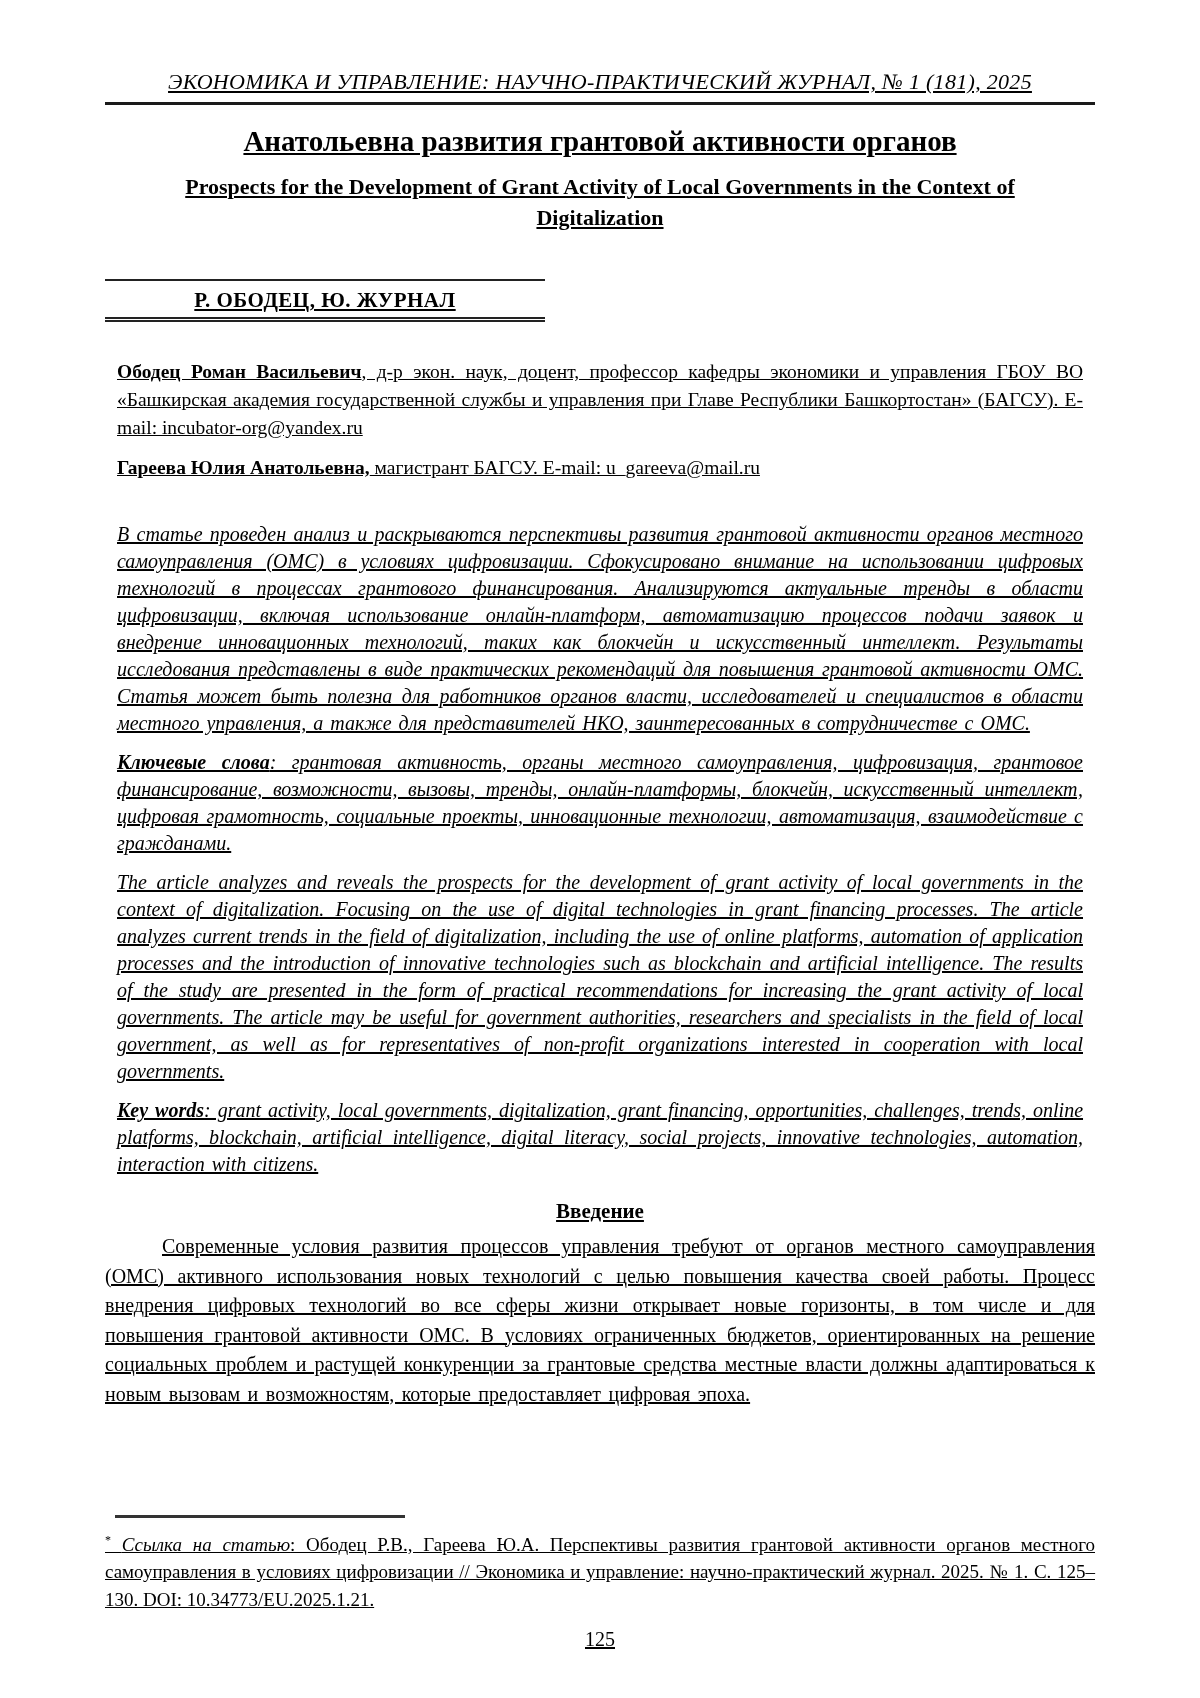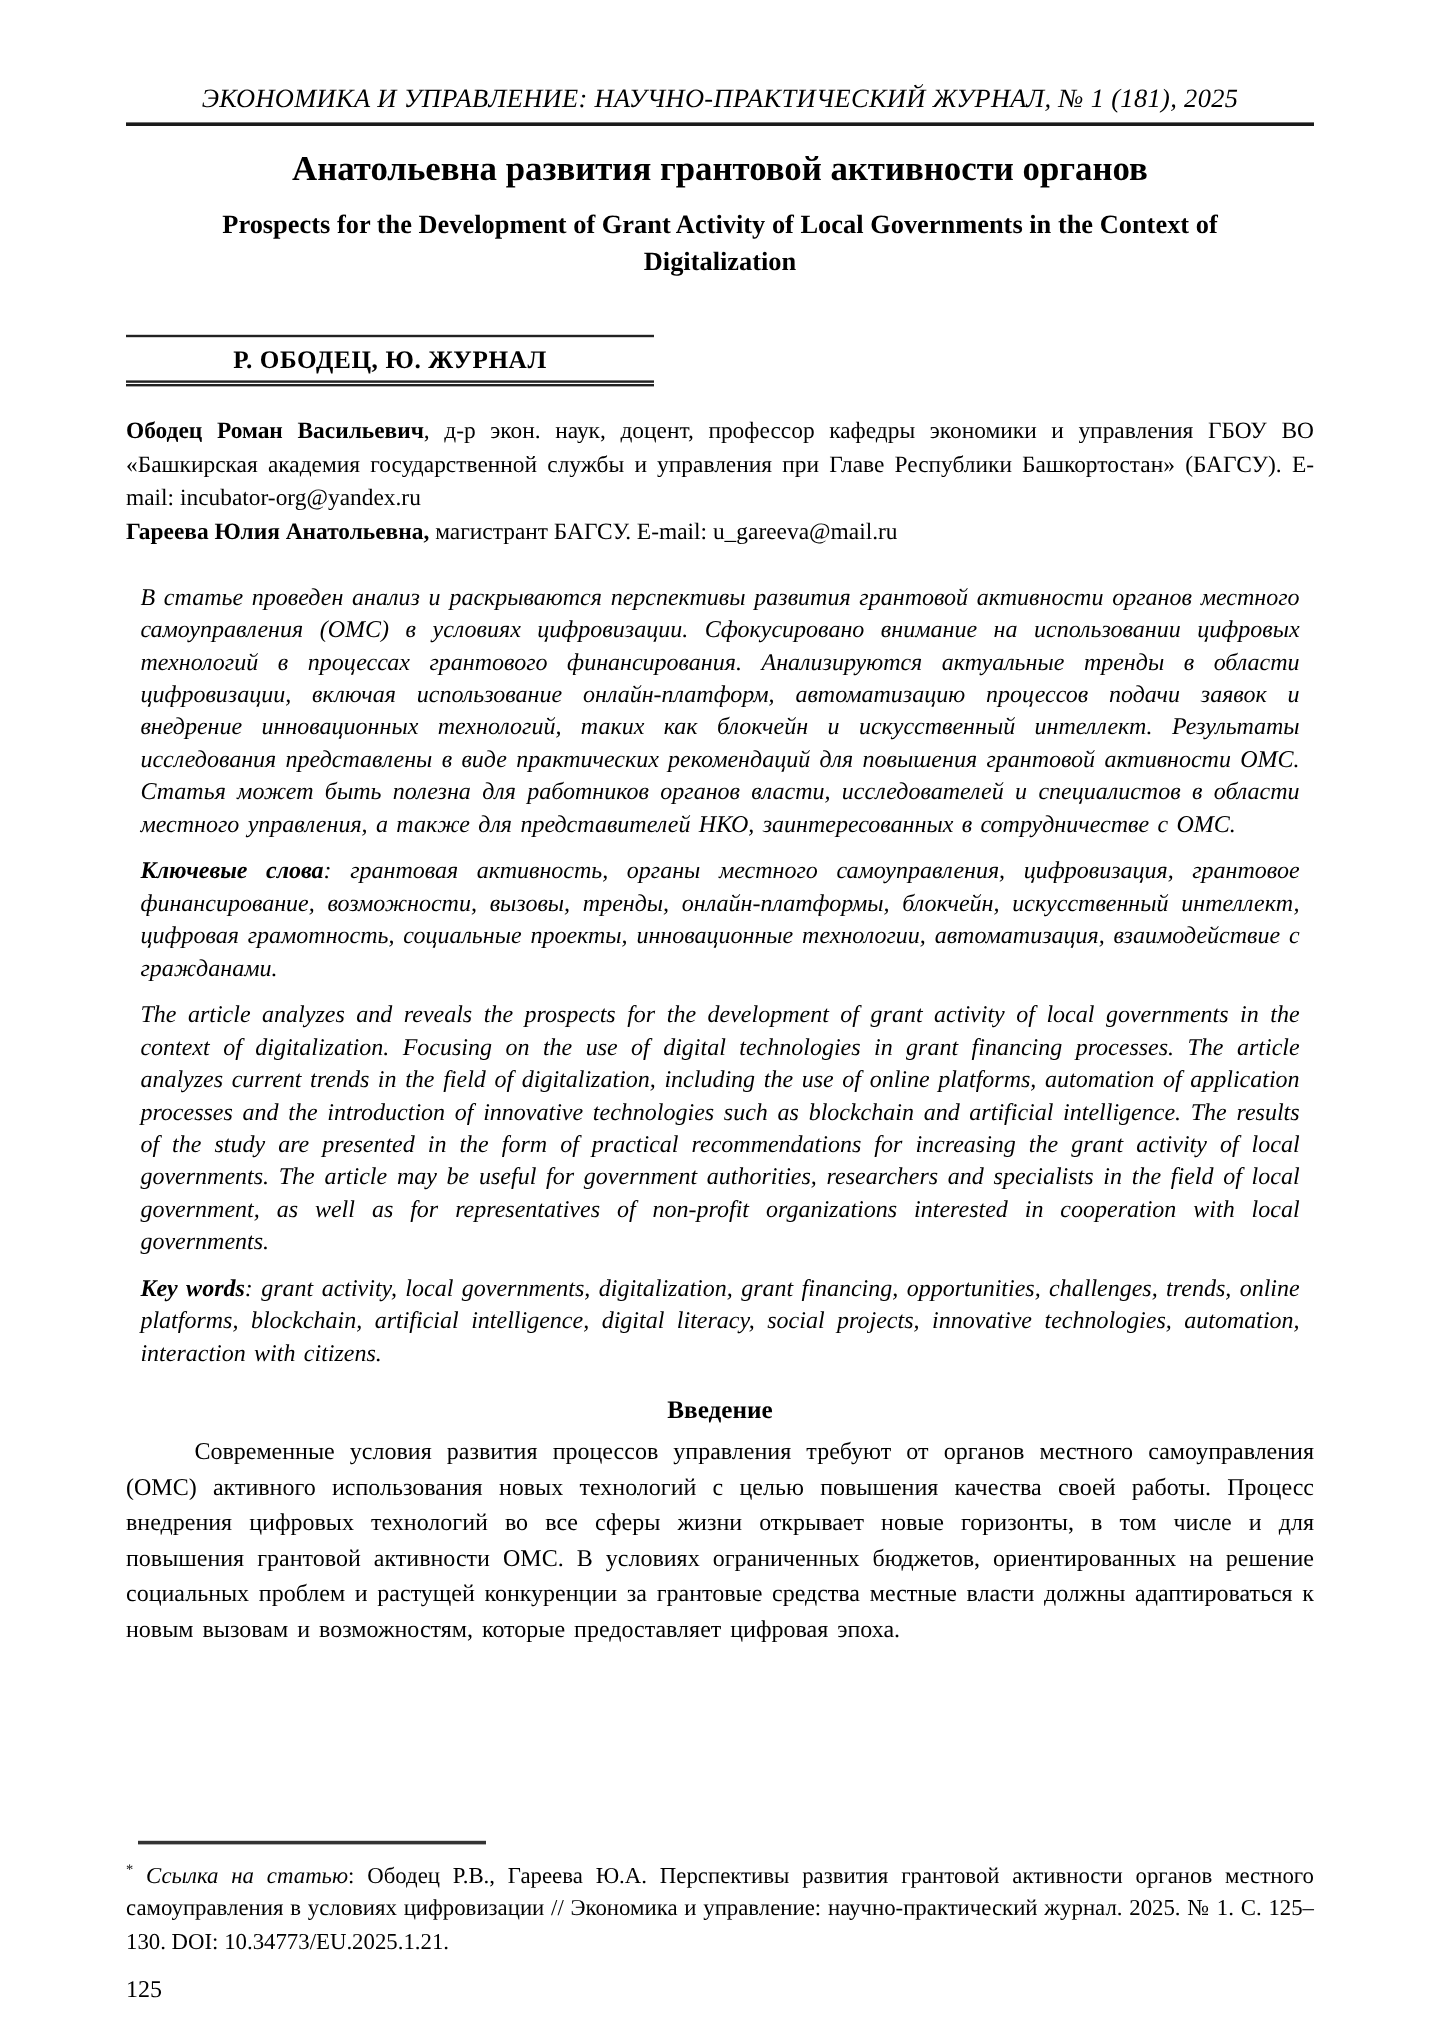--- a/index.html
+++ b/index.html
@@ -6,24 +6,25 @@
     margin: 0;
     padding: 0;
     background: #ffffff;
     color: #000000;
     font-family: "Liberation Serif", "DejaVu Serif", serif;
   }
   .page {
     width: 1200px;
     height: 1698px;
     box-sizing: border-box;
-    padding: 68px 105px 28px 105px;
+    padding: 68px 105px 47px 105px;
     display: flex;
     flex-direction: column;
     background: #ffffff;
+    text-decoration: underline;
   }
   .journal-header {
     text-align: center;
     font-style: italic;
     font-size: 22px;
     line-height: 27px;
     letter-spacing: 0.3px;
     white-space: nowrap;
   }
   .header-rule {
@@ -62,21 +63,21 @@
     box-sizing: border-box;
     border-top: 2px solid #222222;
     border-bottom: 5px double #222222;
     padding: 7px 0 4px 0;
     text-align: center;
     font-weight: bold;
     font-size: 21px;
     letter-spacing: 0.5px;
   }
   .author-info { margin-top: 24px; font-size: 19.5px; line-height: 28px; text-align: justify; }
-  .author-info p { margin: 0; }
+  .author-info p { margin: 12px; }
   .bold { font-weight: bold; }
   .abstract-block {
     margin-top: 15px;
     font-style: italic;
     font-size: 20px;
     line-height: 27px;
     text-align: justify;
     word-spacing: 2px;
   }
   .abstract-block p { margin: 12px; }
@@ -99,21 +100,21 @@
   .flex-spacer { flex: 1 1 auto; }
   .footnote-rule {
     border: none;
     border-top: 3px solid #333333;
     width: 290px;
     margin: 0 0 13px 10px;
   }
   .footnote { font-size: 19px; line-height: 27.5px; text-align: justify; margin: 0; }
   .footnote .marker { vertical-align: super; font-size: 12px; line-height: 0; }
   .footnote .lead { font-style: italic; }
-  .page-number { margin-top: 15px; font-size: 20px; }
+  .page-number { margin-top: 15px; text-align: center; font-size: 20px; }
 </style>
 </head>
 <body>
 
 <div class="page">
 
   <div class="journal-header">ЭКОНОМИКА И УПРАВЛЕНИЕ: НАУЧНО-ПРАКТИЧЕСКИЙ ЖУРНАЛ, № 1 (181), 2025</div>
   <hr class="header-rule">
 
 

